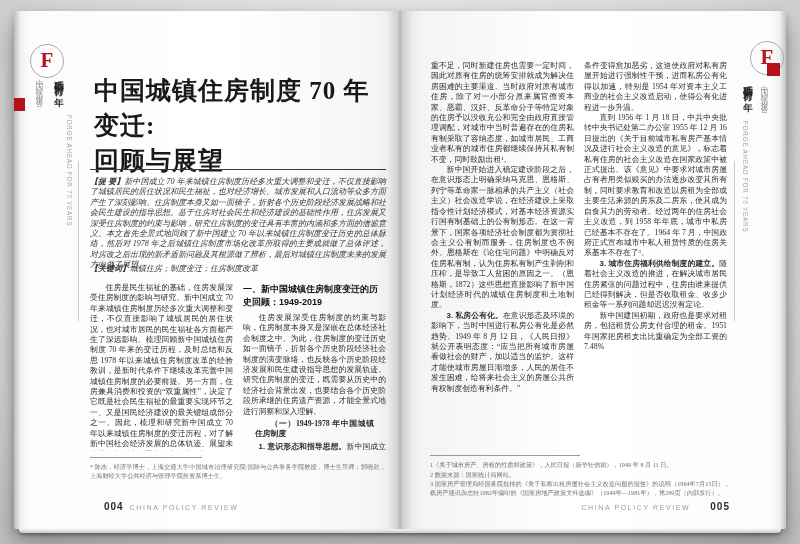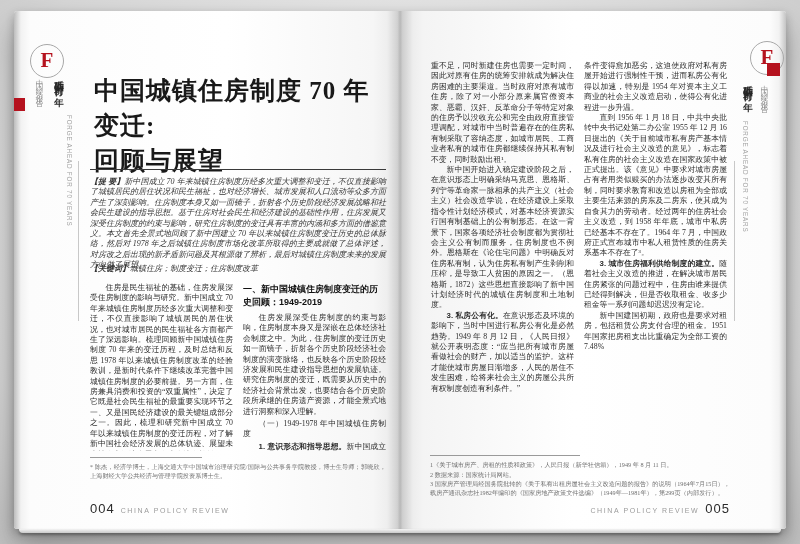--- a/index.html
+++ b/index.html
@@ -101,40 +101,40 @@
   .cols{position:absolute;display:flex;gap:10px;overflow:hidden;}
   .cols-left{left:76px;top:272px;width:296px;height:168px;}
   .cols-right{left:30px;top:50px;width:298px;height:386px;justify-content:center;}
   .col{width:143px;overflow:hidden;}
   .col p{margin:0;font-size:7.8px;line-height:10.4px;text-align:justify;color:#2c2c2c;}
   .col p.ind{text-indent:2em;}
   .col h2{
     margin:0 0 4px 0;font-family:"Liberation Sans",sans-serif;
     font-size:9px;line-height:13px;font-weight:700;color:#111;
   }
-  .col .sub{font-weight:400;text-indent:2em;margin:2px 0;}
+  .col .sub{font-weight:700;text-indent:2em;margin:2px 12px;}
   .bold-lead{font-weight:700;font-family:"Liberation Sans",sans-serif;}
 
   
   .fn-rule{position:absolute;height:0;border-top:1px solid #9a9a9a;}
   .fn-rule-left{left:76px;top:446px;width:112px;}
   .fn-rule-right{left:30px;top:444px;width:150px;}
   .footnote{
     position:absolute;margin:0;font-size:6.2px;line-height:8.6px;color:#6f6f6f;text-align:justify;
   }
   .fn-left{left:76px;top:452px;width:296px;}
   .fn-right{left:30px;top:450px;width:300px;}
   .footnote p{margin:0 0 1px 0;}
   .footer{
     position:absolute;top:490px;font-family:"Liberation Sans",sans-serif;
     font-size:7px;letter-spacing:1.6px;color:#9a9a9a;
   }
   .footer-left{left:76px;}
   .footer-right{left:30px;width:300px;text-align:right;}
-  .pageno{font-weight:400;color:#2b2b2b;font-size:13px;letter-spacing:1px;}
+  .pageno{font-weight:700;color:#2b2b2b;font-size:10px;letter-spacing:1px;margin-left:14px;}
   .footer .sep{display:inline-block;width:6px;}
 </style>
 </head>
 <body>
 
 <div class="stage">
   <div class="spread">
 
     <div class="page page-left">
 

